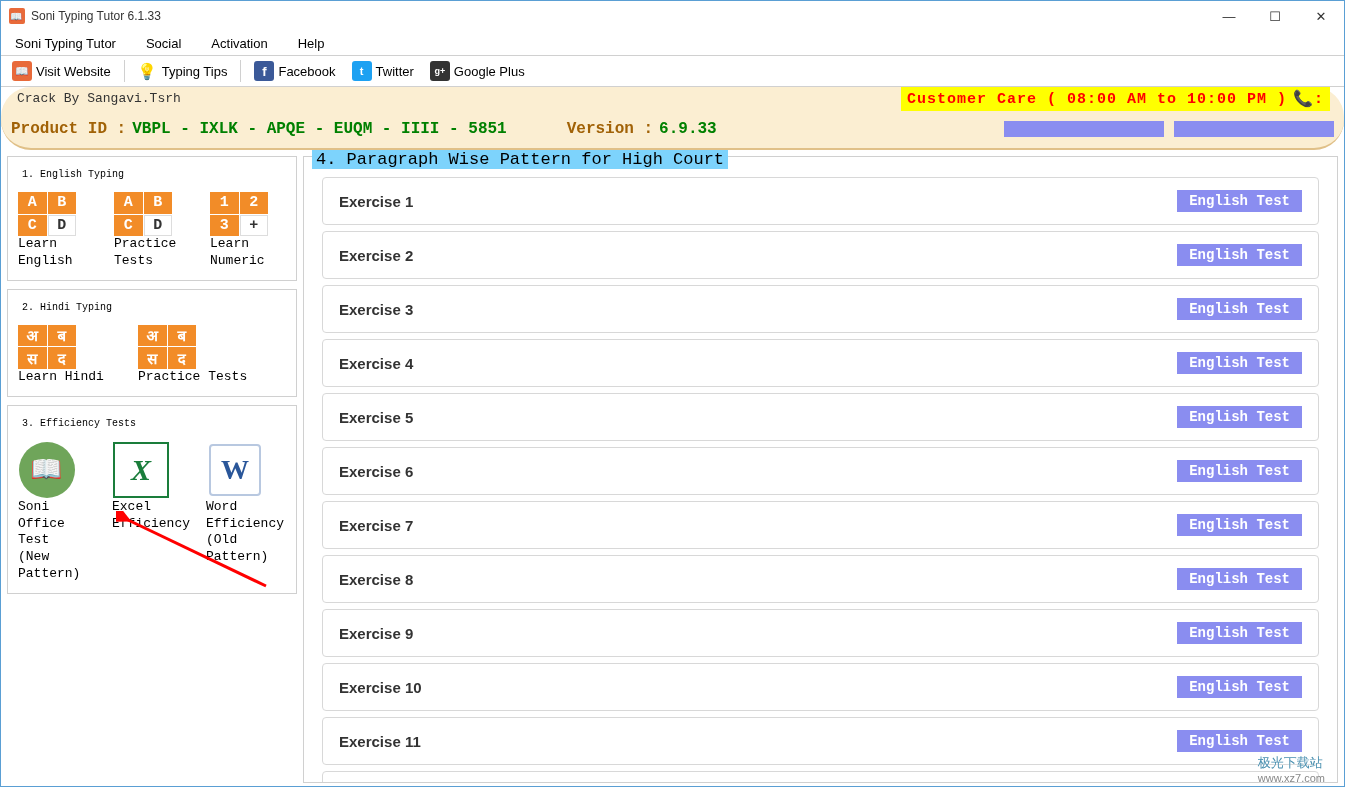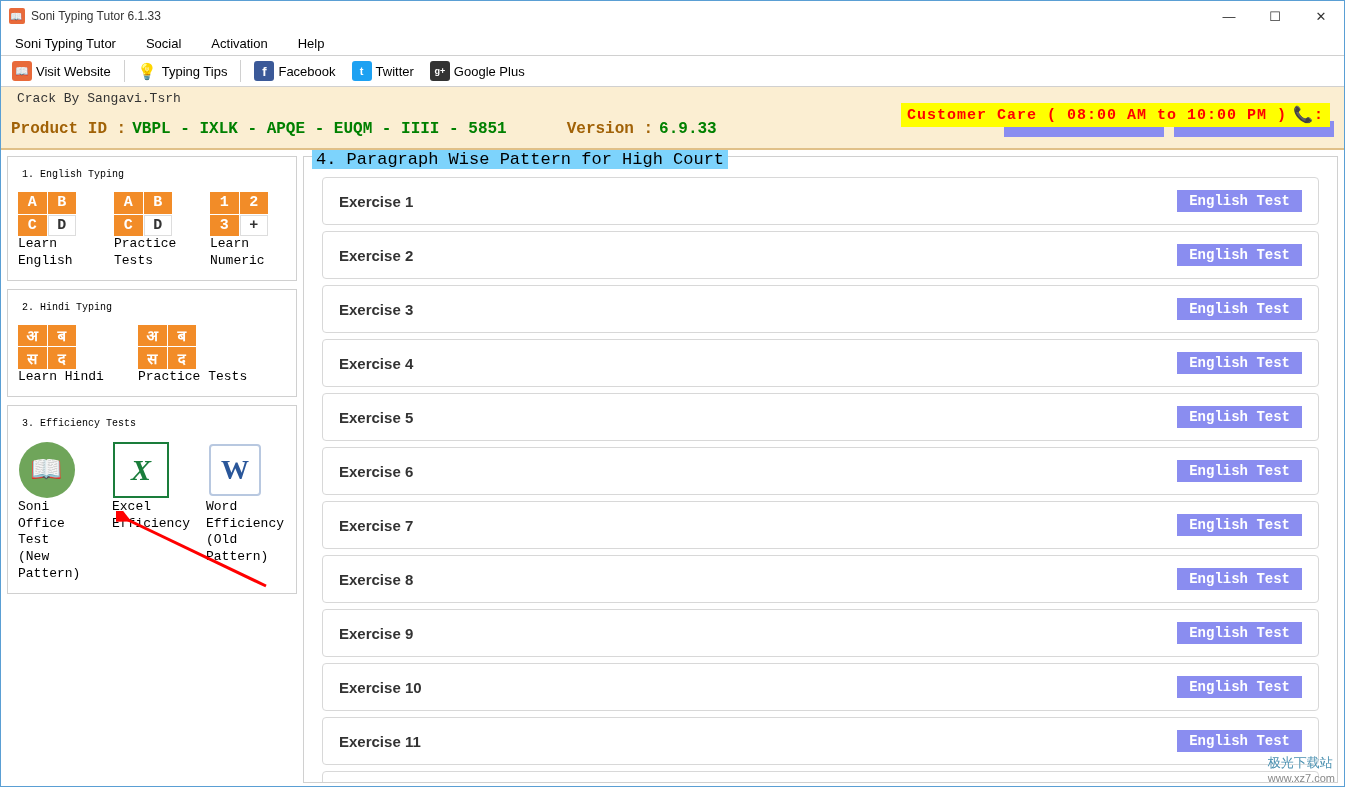--- a/index.html
+++ b/index.html
@@ -17,23 +17,23 @@
 .toolbar { height: 32px; border-top: 1px solid #d0d0d0; border-bottom: 1px solid #d0d0d0; display: flex; align-items: center; gap: 2px; padding: 0 4px; }
 .toolbar .tbtn { display: flex; align-items: center; gap: 4px; padding: 2px 6px; font-size: 13px; border: 1px solid transparent; }
 .toolbar .sep { width: 1px; height: 22px; background: #d0d0d0; margin: 0 4px; }
 .tbicon { width: 20px; height: 20px; display: inline-flex; align-items: center; justify-content: center; border-radius: 3px; font-size: 11px; font-weight: bold; }
 .tbicon.orange { background: #e86a3a; color: #fff; }
 .tbicon.bulb { background: #fff; color: #333; font-size: 16px; }
 .tbicon.fb { background: #3b5998; color: #fff; font-size: 13px; font-weight: bold; }
 .tbicon.tw { background: #1da1f2; color: #fff; font-weight: bold; }
 .tbicon.gp { background: #333; color: #fff; font-size: 9px; font-weight: bold; }
 
-.infobar { background: #fbeed2; padding: 4px 10px 10px; border-bottom: 2px solid #e0c088; position: relative; }
+.infobar { background: #fbeed2; padding: 4px 10px 10px; border-bottom: 2px solid #e0c088; position: relative; border-radius: 30px; }
 .infobar .crackline { font-family: "Courier New", monospace; font-size: 13px; color: #333; padding-left: 6px; }
-.infobar .care { position: absolute; right: 14px; top: 16px; background: #ffff00; color: #ff0000; font-family: "Courier New", monospace; font-weight: bold; padding: 2px 6px; letter-spacing: 1px; font-size: 15px; display: flex; align-items: center; }
+.infobar .care { position: absolute; right: 14px; top: 0; background: #ffff00; color: #ff0000; font-family: "Courier New", monospace; font-weight: bold; padding: 2px 6px; letter-spacing: 1px; font-size: 15px; display: flex; align-items: center; }
 .infobar .care .phone { font-size: 16px; margin-left: 6px; }
 .infobar .row2 { margin-top: 14px; display: flex; align-items: center; font-family: "Courier New", monospace; font-weight: bold; font-size: 16px; }
 .infobar .row2 .lblgrey { color: #a16207; }
 .infobar .row2 .valgreen { color: #008000; margin-left: 6px; }
 .infobar .row2 .spacer { width: 60px; }
 .infobar .row2 .progbars { margin-left: auto; display: flex; gap: 10px; }
 .infobar .pbar { width: 160px; height: 16px; background: #8a8df0; }
 
 .content { display: flex; height: calc(100% - 152px); }
 
@@ -62,21 +62,21 @@
 .rpanel-title { font-family: "Courier New", monospace; font-size: 17px; margin: -7px 0 6px 8px; background:#7dd3fc; display:inline-block; padding:0 4px; width:fit-content; }
 .exlist { flex:1; overflow-y:auto; padding: 2px 18px 0 18px; }
 .exitem { border:1px solid #d8d8d8; border-radius:4px; margin-bottom:6px; padding:12px 16px; display:flex; align-items:center; background:#fff; }
 .exitem .exlabel { font-weight:bold; font-size:15px; color:#333; font-family:Arial,sans-serif; }
 .exbtn { margin-left:auto; background:#8a8df0; color:#fff; border:none; padding:3px 12px; font-family:"Courier New",monospace; font-weight:bold; font-size:14px; }
 
 ::-webkit-scrollbar { width:16px; }
 ::-webkit-scrollbar-track { background:#f0f0f0; }
 ::-webkit-scrollbar-thumb { background:#c0c0c0; }
 
-.watermark { position:absolute; right:9px; bottom:2px; font-size:13px; color:#4a90b0; font-family:Arial; text-shadow:0 0 2px #fff; pointer-events:none;margin-left:40px; }
+.watermark { position:absolute; right:19px; bottom:2px; font-size:13px; color:#4a90b0; font-family:Arial; text-shadow:0 0 2px #fff; pointer-events:none;margin-left:40px; }
 .watermark .sub { color:#888; font-size:11px; }
 
 .arrow-overlay { position:absolute; pointer-events:none; }
 </style>
 </head>
 <body>
 
 <div class="titlebar">
   <div class="appicon">📖</div>
   <div class="title">Soni Typing Tutor 6.1.33</div>

